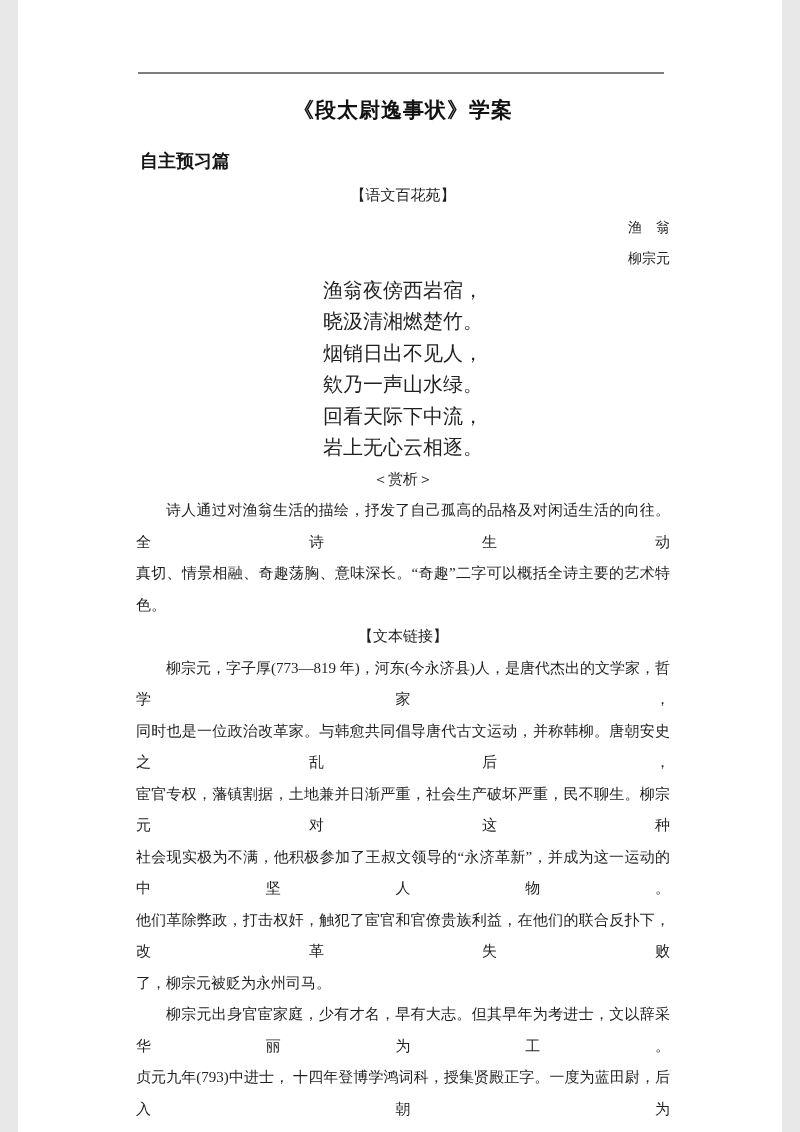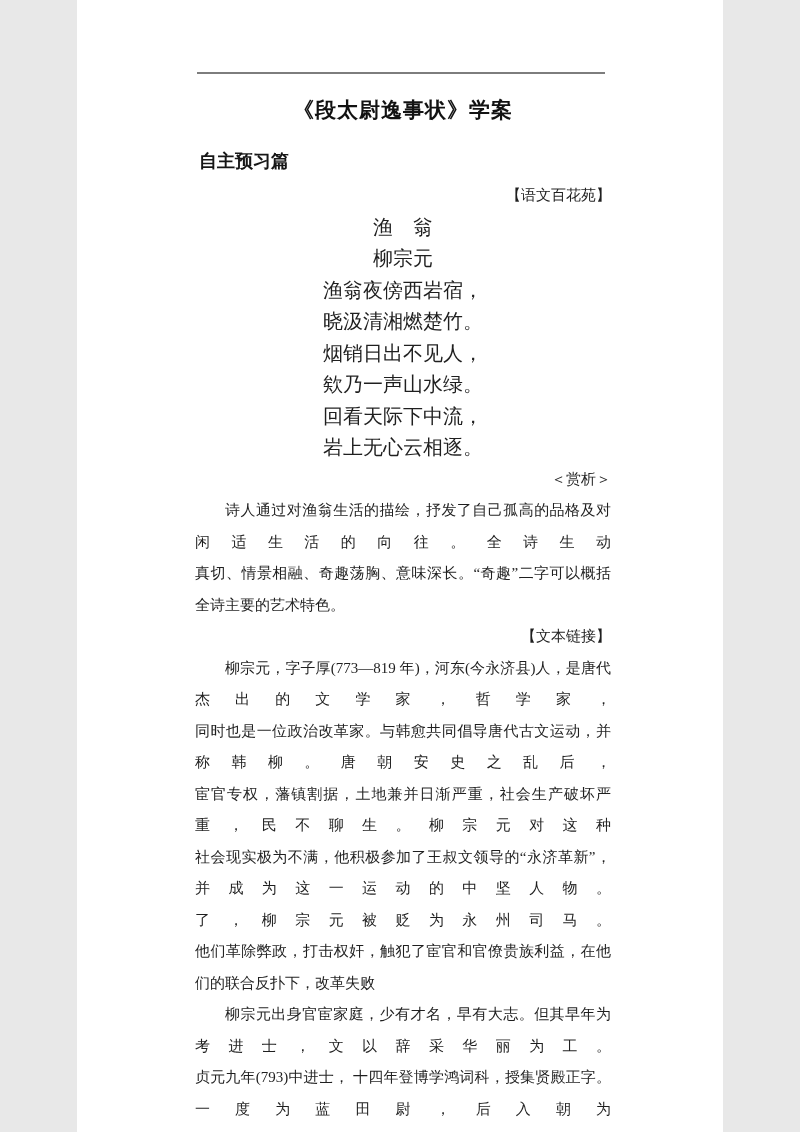--- a/index.html
+++ b/index.html
@@ -1,18 +1,18 @@
 <!DOCTYPE html>
 <html><head>
 <meta charset="utf-8">
 <style>
   html, body { margin: 0; padding: 0; background: #e8e8e8; }
   .page {
     position: relative;
-    width: 646px;
+    width: 764px;
     height: 1132px;
     margin: 0 auto;
     background: #ffffff;
     overflow: hidden;
     font-family: "Liberation Serif", "DejaVu Serif", serif;
     color: #1f1f1f;
   }
   .rule {
     margin: 72px 118px 0 120px;
     height: 0;
@@ -34,22 +34,22 @@
     font-weight: bold;
     font-size: 18px;
     line-height: 24px;
     color: #161616;
   }
   .body-block {
     margin: 6px 112px 0 118px;
     font-size: 15px;
     line-height: 31.5px;
   }
-  .body-block .label-line { text-align: right; }
-  .poem-title, .poem-author { text-align: center; font-size: 20px; }
+  .body-block .label-line { text-align: center; }
+  .poem-title, .poem-author { text-align: right; font-size: 14px; }
   .poem-lines > div { text-align: center; font-size: 20px; }
   .para > div {
     text-align: justify;
     text-align-last: justify;
     text-justify: inter-ideograph;
   }
   .para > div:first-child { text-indent: 2em; }
   .para > div:last-child { text-align-last: left; }
 </style>
 </head>
@@ -88,22 +88,22 @@
       </div>
 
     <div class="label-line">【文本链接】</div>
 
 
     <div class="para">
         <div>柳宗元，字子厚(773—819 年)，河东(今永济县)人，是唐代杰出的文学家，哲学家，</div>
         <div>同时也是一位政治改革家。与韩愈共同倡导唐代古文运动，并称韩柳。唐朝安史之乱后，</div>
         <div>宦官专权，藩镇割据，土地兼并日渐严重，社会生产破坏严重，民不聊生。柳宗元对这种</div>
         <div>社会现实极为不满，他积极参加了王叔文领导的“永济革新”，并成为这一运动的中坚人物。</div>
+        <div>他们革除弊政，打击权奸，触犯了宦官和官僚贵族利益，在他们的联合反扑下，改革失败</div>
         <div>了，柳宗元被贬为永州司马。</div>
-        <div>他们革除弊政，打击权奸，触犯了宦官和官僚贵族利益，在他们的联合反扑下，改革失败</div>
       </div>
 
     <div class="para">
         <div>柳宗元出身官宦家庭，少有才名，早有大志。但其早年为考进士，文以辞采华丽为工。</div>
         <div>贞元九年(793)中进士， 十四年登博学鸿词科，授集贤殿正字。一度为蓝田尉，后入朝为</div>
         <div>官，积极参与王叔文集团政治革新，迁礼部员外郎。永贞元年(805)九月，革新失败，贬邵</div>
       </div>
 
   </div>
 </div>

